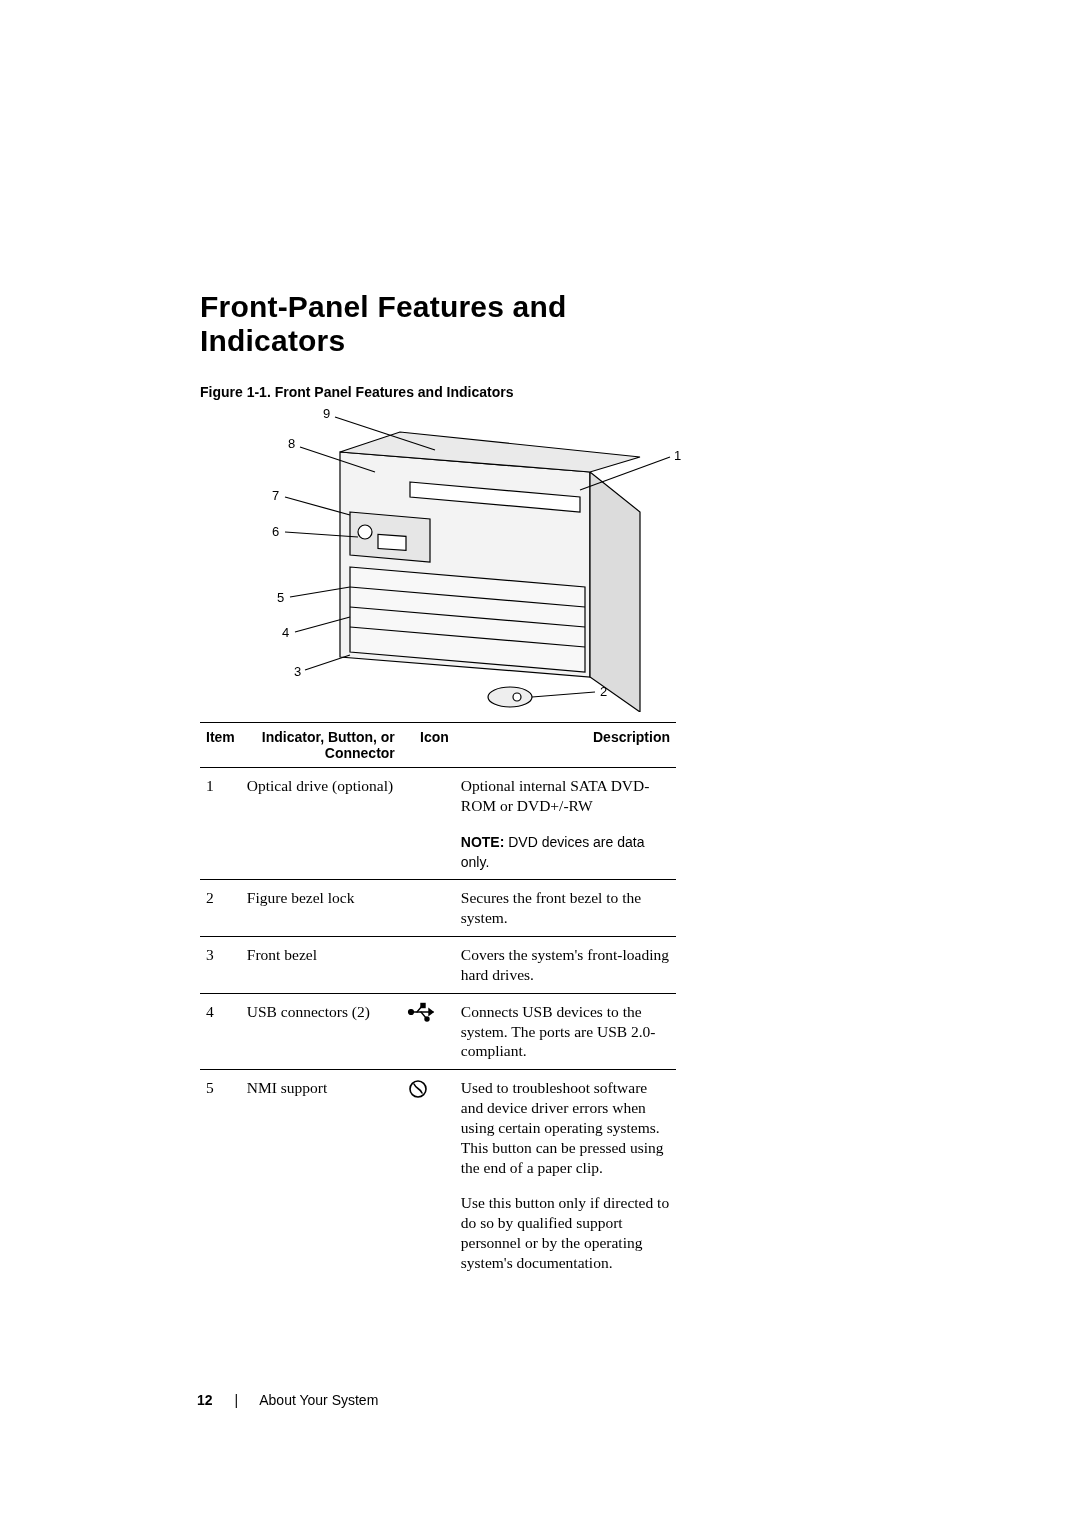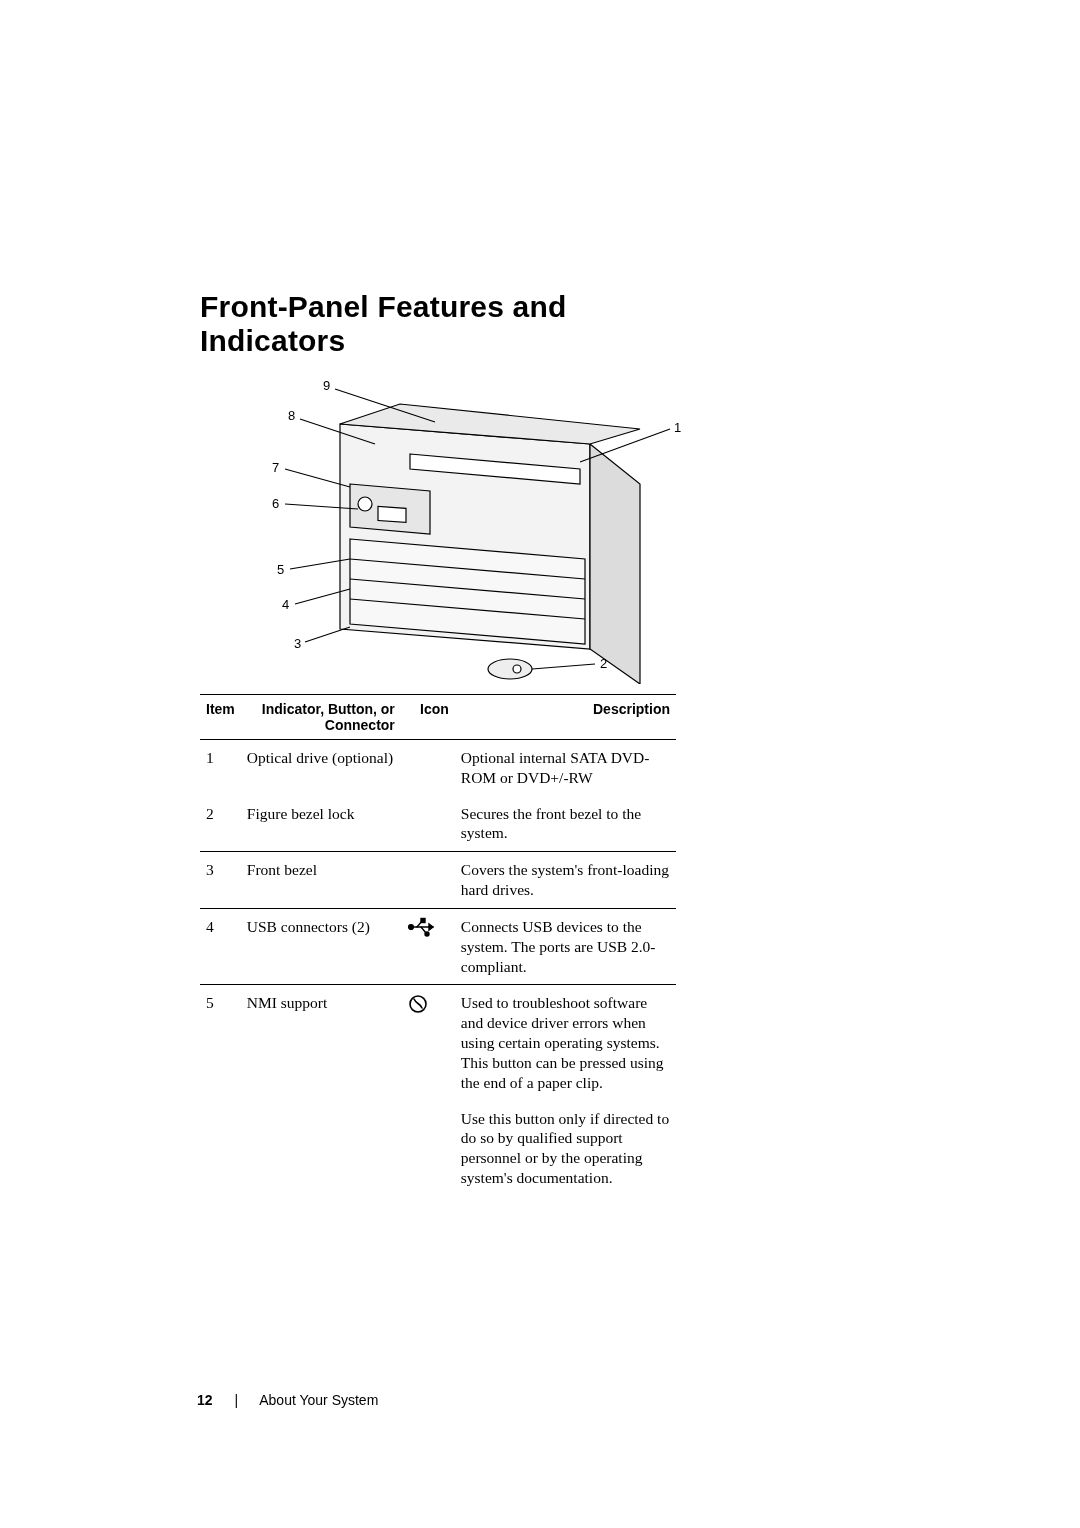--- a/index.html
+++ b/index.html
@@ -92,20 +92,21 @@
   .col-ind  { width: 160px; }
   .col-icon { width: 54px; }
 </style>
 </head>
 <body>
 
 <div class="page">
 
   <h1 class="heading">Front-Panel Features and Indicators</h1>
 
+  <p class="fig-caption">Figure 1-1.    Front Panel Features and Indicators</p>
 
   <div class="figure-wrap">
     
     <svg viewBox="0 0 540 300" width="540" height="300">
       <g stroke="#000" stroke-width="1.2" fill="none">
 
         <path d="M140 40 L390 60 L390 265 L140 245 Z" fill="#f3f3f3"></path>
         <path d="M390 60 L440 100 L440 300 L390 265 Z" fill="#dcdcdc"></path>
         <path d="M140 40 L200 20 L440 45 L390 60 Z" fill="#eaeaea"></path>
 
@@ -163,20 +164,28 @@
       </tr>
     </thead>
     <tbody>
 
       <tr class="no-border">
         <td>1</td>
         <td>Optical drive (optional)</td>
         <td></td>
         <td>Optional internal SATA DVD-ROM or DVD+/-RW</td>
       </tr>
+      <tr>
+        <td></td>
+          <td></td>
+          <td></td>
+        <td>
+          <span class="note-label">NOTE:</span><span class="note-text"> DVD devices are data only.</span>
+        </td>
+      </tr>
 
       <tr>
         <td>2</td>
         <td>Figure bezel lock</td>
         <td></td>
         <td>Secures the front bezel to the system.</td>
       </tr>
 
       <tr>
         <td>3</td>

